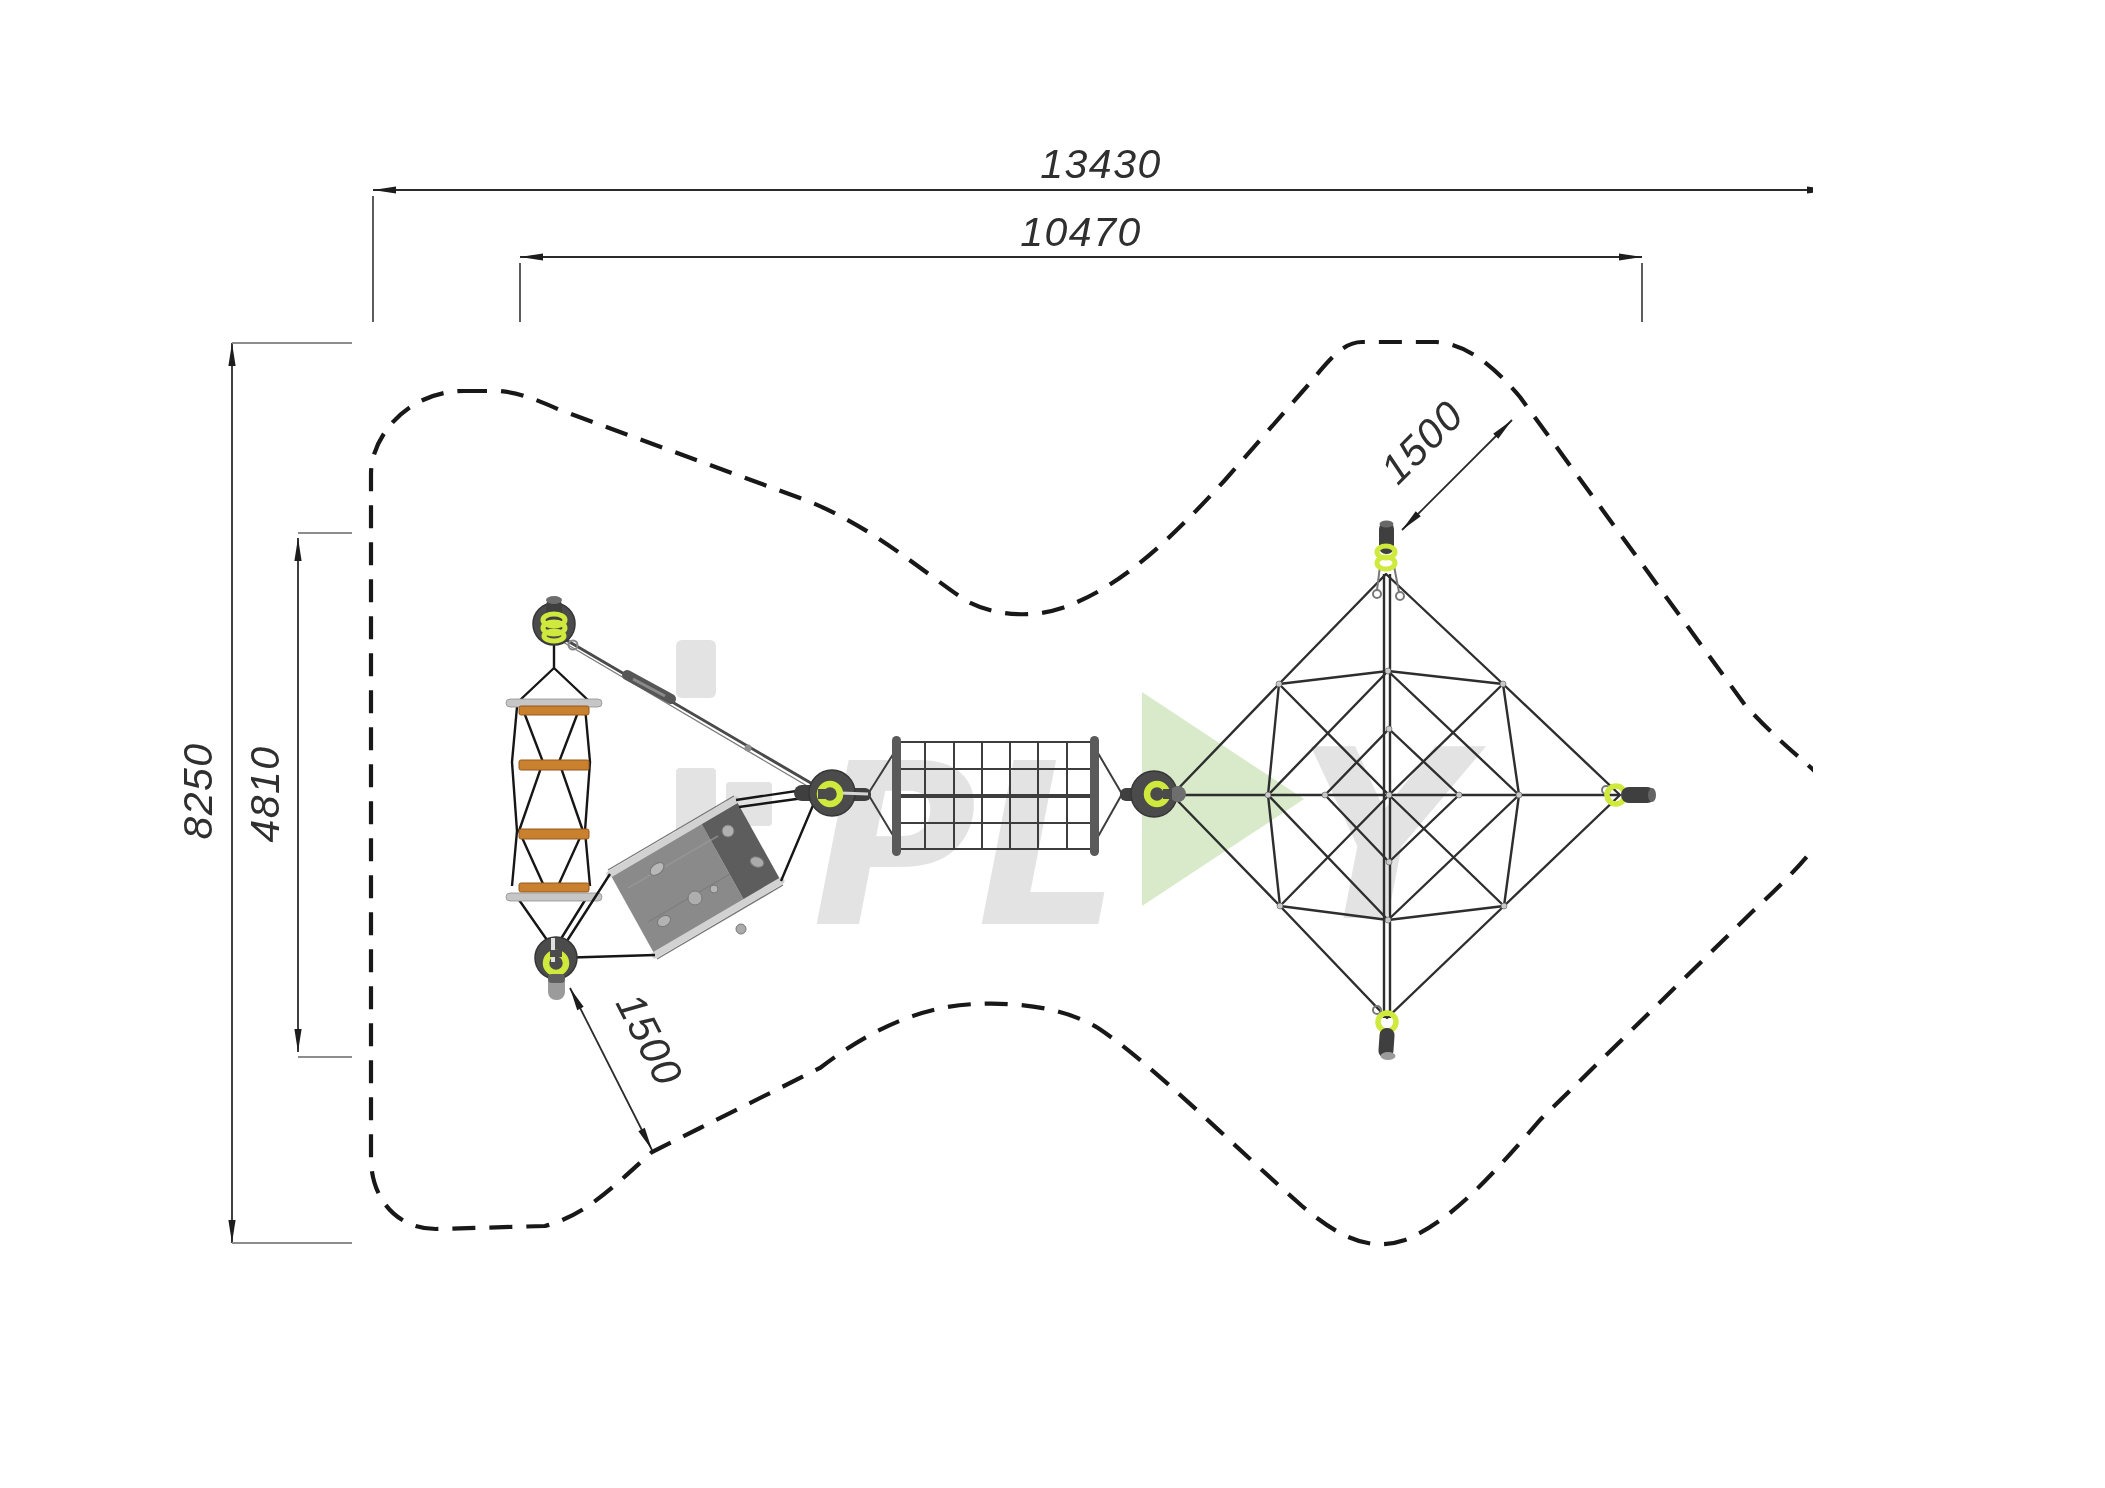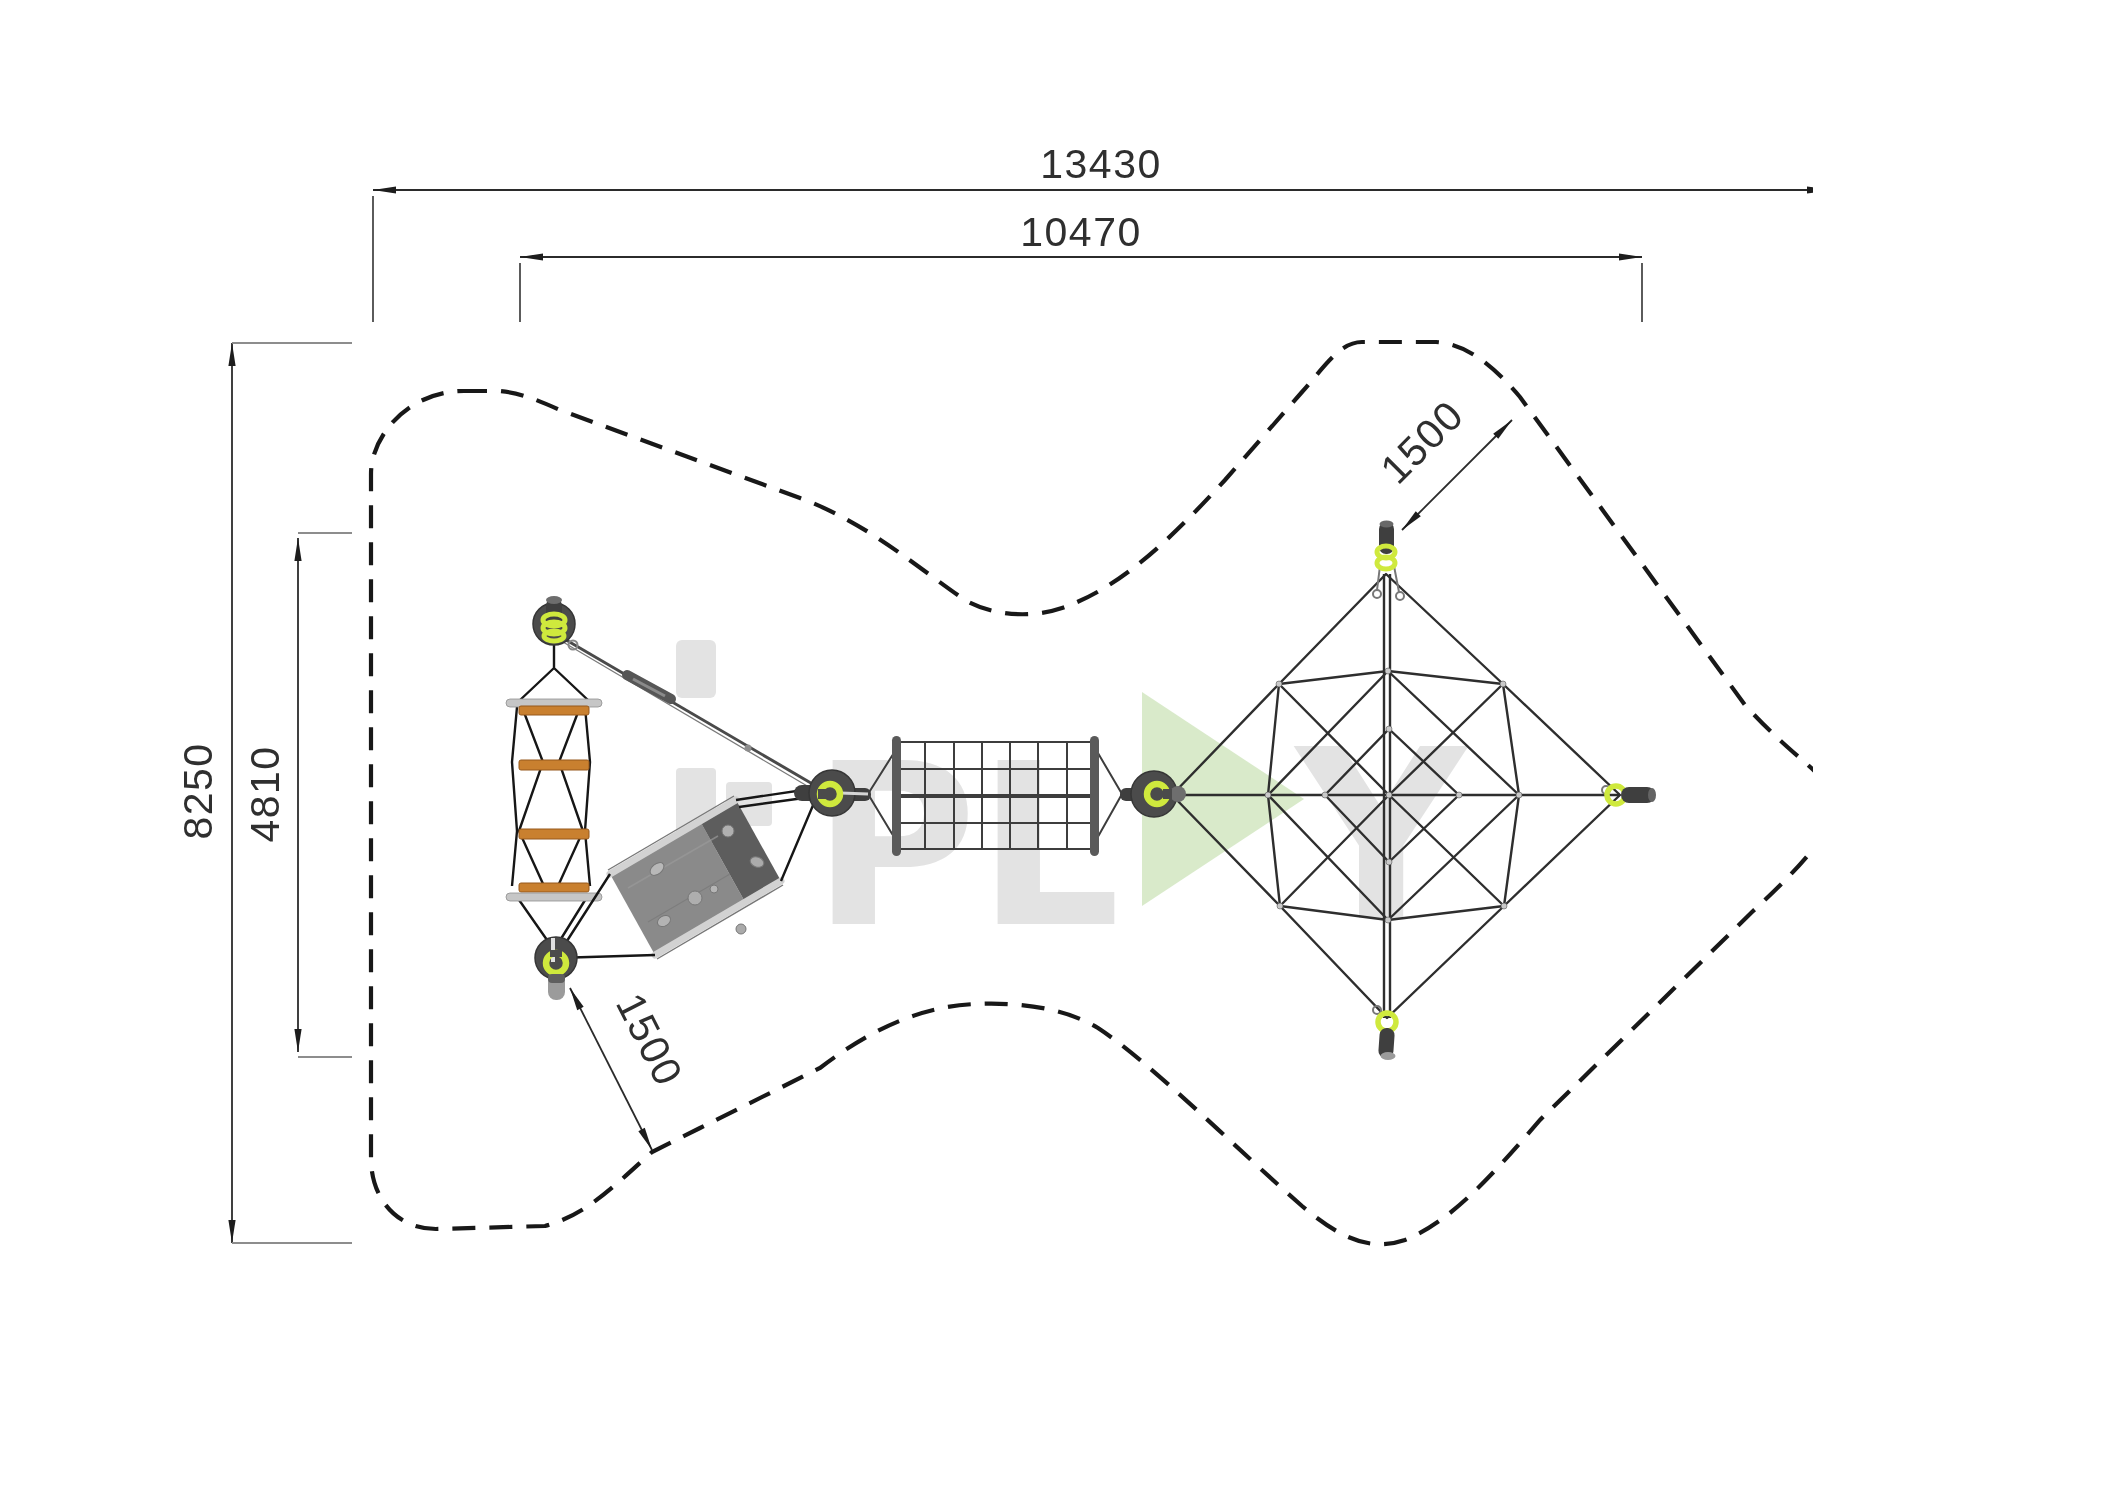--- a/index.html
+++ b/index.html
@@ -1,17 +1,17 @@
 <!DOCTYPE html>
 <html><head>
 <meta charset="utf-8">
 <style>
   html,body{margin:0;padding:0;background:#ffffff;}
   #canvas{position:relative;width:1813px;height:1488px;background:#ffffff;overflow:hidden;
-          font-family:"Liberation Sans", sans-serif;}
+          font-family:"Liberation Sans", sans-serif;font-style:italic;}
   svg{position:absolute;left:0;top:0;}
   .dimtxt{fill:#2f2f2f;font-size:41px;letter-spacing:1.5px;}
   .dimline{stroke:#2b2b2b;stroke-width:1.8;fill:none;}
   .extdark{stroke:#4a4a4a;stroke-width:1.8;}
   .extgray{stroke:#8d8d8d;stroke-width:2.2;}
   .arrow{fill:#1d1d1d;stroke:none;}
   .rope{stroke:#161616;stroke-width:2.4;fill:none;}
   .net{stroke:#2e2e2e;stroke-width:2.4;fill:none;stroke-linejoin:round;}
   .grid{stroke:#3d3d3d;stroke-width:2;fill:none;}
   .cable{stroke:#4a4a4a;stroke-width:3;fill:none;}

